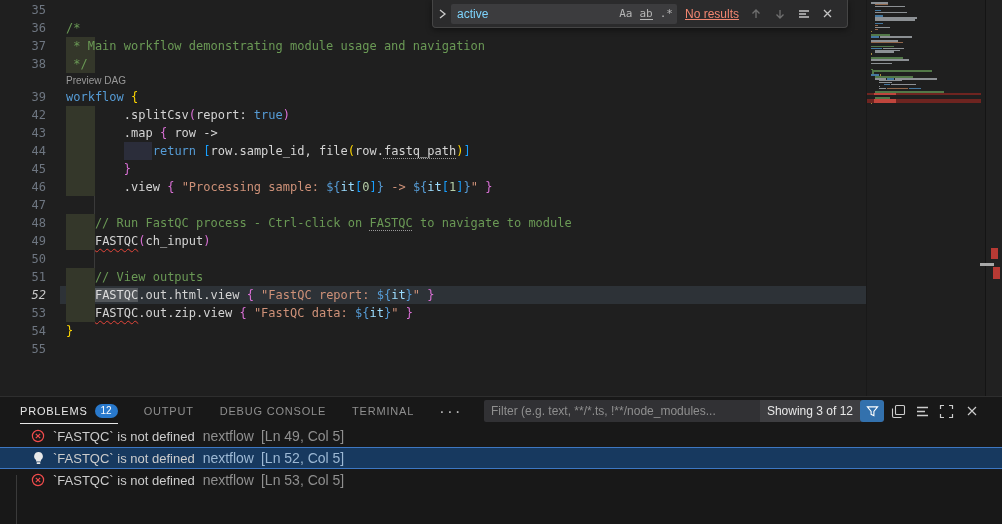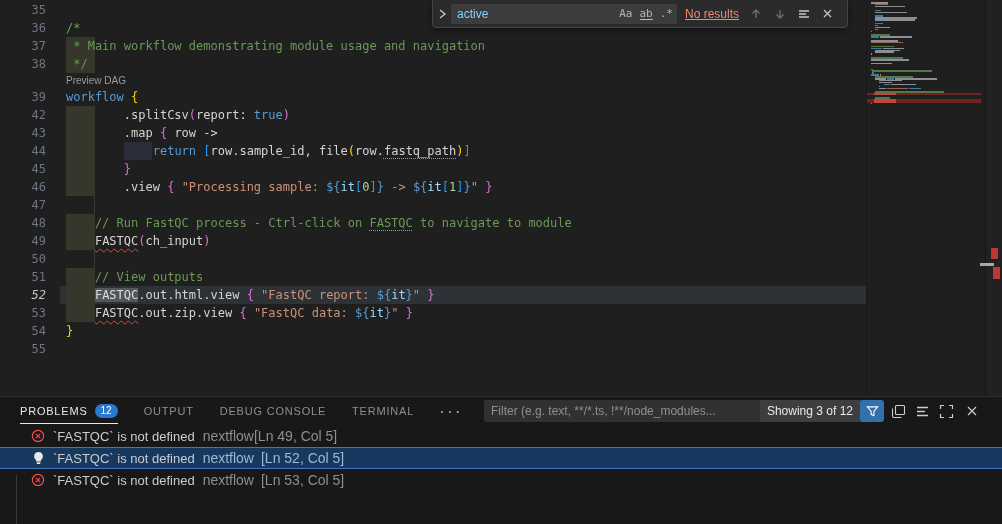--- a/index.html
+++ b/index.html
@@ -255,21 +255,21 @@
       <div class="tguide"></div>
         <div class="trow">
           <span class="ticon" style="margin-left:30px">
             <svg width="14" height="14" viewBox="0 0 14 14">
               <circle cx="7" cy="7" r="5.6" fill="none" stroke="#f14c4c" stroke-width="1.2"></circle>
               <path d="M4.8 4.8 L9.2 9.2 M9.2 4.8 L4.8 9.2" stroke="#f14c4c" stroke-width="1.2"></path>
             </svg>
           </span>
           <span style="margin-left:7px">`FASTQC` is not defined</span>
           <span class="sec" style="margin-left:8px">nextflow</span>
-          <span class="sec" style="margin-left:0">[Ln 49, Col 5]</span>
+          <span class="sec" style="margin-left:7px">[Ln 49, Col 5]</span>
         </div>
         <div class="trow sel">
           <span class="ticon" style="margin-left:30px">
             <svg width="13" height="14" viewBox="0 0 13 14">
               <path d="M6.5 1 a4.3 4.3 0 0 1 2.4 7.9 l0 1.6 h-4.8 l0 -1.6 A4.3 4.3 0 0 1 6.5 1 Z" fill="#e8e8e8"></path>
               <rect x="4.6" y="11.3" width="3.8" height="1.6" rx="0.6" fill="#e8e8e8"></rect>
             </svg>
           </span>
           <span style="margin-left:7px">`FASTQC` is not defined</span>
           <span class="sec" style="margin-left:8px">nextflow</span>

